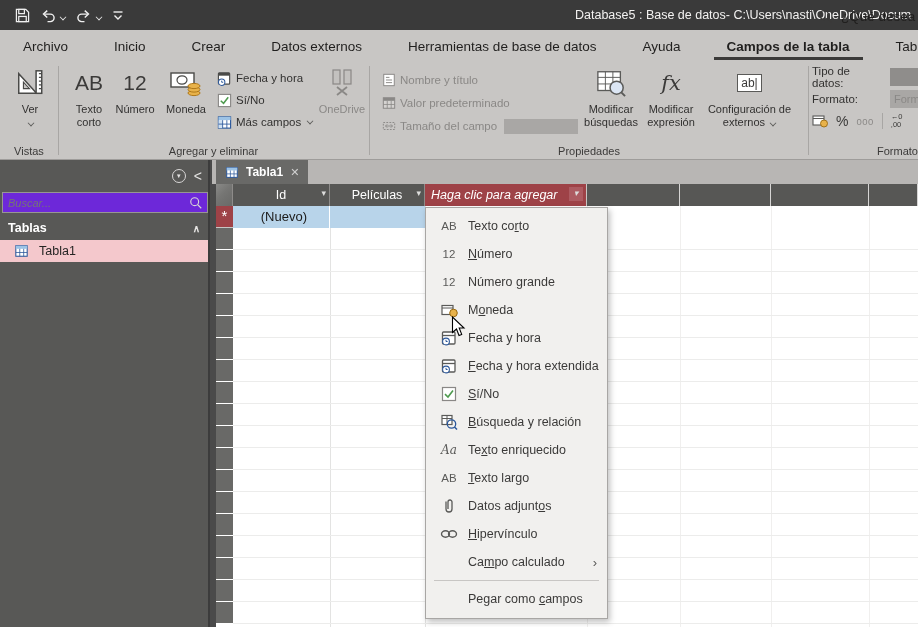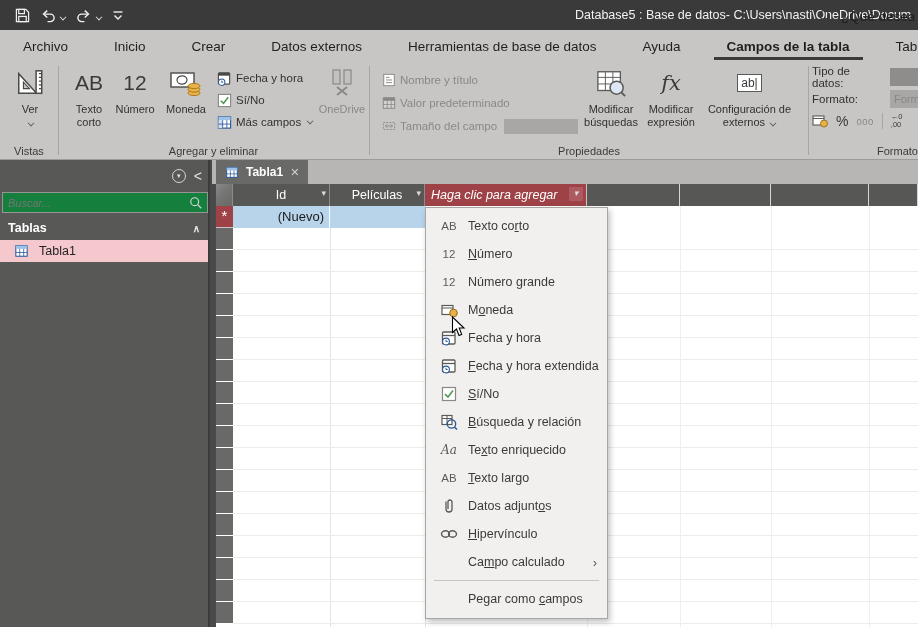--- a/index.html
+++ b/index.html
@@ -42,21 +42,21 @@
 
   
   .main { position:absolute; left:0; top:160px; width:918px; height:467px; background:#4a4a4a; }
 
   
   .nav { position:absolute; left:0; top:0; width:210px; height:467px; background:#585856; border-right:2px solid #3c3c3c; }
   .nav-title { position:absolute; left:8px; top:5px; font-size:17.5px; color:#f5f4f3; white-space:nowrap; }
   .nav-title-icons { position:absolute; right:6px; top:8px; display:flex; gap:8px; align-items:center; color:#e6e5e4; }
   .circ { width:14px; height:14px; border:1px solid #d8d7d6; border-radius:50%; display:flex; align-items:center; justify-content:center; font-size:8px; color:#e6e5e4; }
   .nav-collapse { font-size:14px; color:#e6e5e4; }
-  .nav-search { position:absolute; left:2px; top:32px; width:206px; height:21px; background:#15803d; border:1px solid #979593; display:flex; align-items:center; }
+  .nav-search { position:absolute; left:2px; top:32px; width:206px; height:21px; background:#6d28d9; border:1px solid #979593; display:flex; align-items:center; }
   .nav-search input { flex:1; background:transparent; border:none; outline:none; font-style:italic; font-size:11px; color:#d0cfce; padding-left:5px; font-family:"Liberation Sans",sans-serif; }
   .nav-group { position:absolute; left:0; top:58px; width:100%; height:20px; display:flex; align-items:center; padding:0 8px; color:#ffffff; font-weight:bold; font-size:12.5px; }
   .nav-group .chev { margin-left:auto; font-size:10px; color:#e6e5e4; }
   .nav-items { position:absolute; left:0; top:80px; width:100%; }
   .nav-item { height:22px; display:flex; align-items:center; gap:10px; padding-left:14px; background:#f4c8cc; font-size:12.5px; color:#252423; cursor:default; }
 
   
   .doc { position:absolute; left:212px; top:0; width:706px; height:467px; background:#ffffff; }
   .tabstrip { position:absolute; left:0; top:0; width:706px; height:24px; background:#b8b6b4; }
   .doctab { position:absolute; left:4px; top:0; height:24px; background:#696967; display:flex; align-items:center; gap:7px; padding:0 9px; color:#fff; font-size:12px; font-weight:bold; cursor:default; }
@@ -67,21 +67,21 @@
   .hcell.add { background:#9e4247; font-style:italic; justify-content:flex-start; padding-left:6px; border-right:1px solid #c8c6c4; }
   .hcell.add .ddar { width:14px; height:14px; background:#ad5b61; text-align:center; line-height:13px; top:3px; }
   .hcell.corner { background:linear-gradient(135deg,#8a8a88 0%,#757573 45%,#696967 100%); border-right:1px solid #8d8b89; }
   .hcell.empty { border-right:1px solid #d6d5d4; }
 
   .gridlines .v { position:absolute; top:46px; bottom:0; width:1px; }
   .rowsel { position:absolute; left:4px; width:17px; height:21px; background:#696967; }
   .rowline { position:absolute; left:21px; right:0; height:22px; border-bottom:1px solid #ececeb; background:transparent; }
   .newrow-star { position:absolute; left:4px; top:46px; width:17px; height:22px; background:#9e4247; color:#fff; text-align:center; font-size:15px; line-height:20px; border-bottom:1px solid #c8c6c4; }
   .newrow-blue { position:absolute; left:21px; top:46px; width:192px; height:22px; background:#b8d4ea; display:flex; }
-  .newrow-blue .cell-id { width:97px; text-align:right; padding-right:5px; font-size:13px; color:#1b1a19; line-height:21px; border-right:1px solid #fff; }
+  .newrow-blue .cell-id { width:97px; text-align:right; padding-right:22px; font-size:13px; color:#1b1a19; line-height:21px; border-right:1px solid #fff; }
 
   
   .menu { position:absolute; left:425px; top:207px; width:183px; background:#f1f0ee; border:1px solid #a8a6a4; box-shadow:2px 3px 6px rgba(0,0,0,.25); padding:4px 0 5px 0; z-index:50; }
   .menu-item { height:28px; display:flex; align-items:center; padding-left:12px; font-size:12.5px; color:#3b3a39; cursor:default; position:relative; }
   .micon { width:22px; display:flex; align-items:center; justify-content:center; margin-right:8px; color:#5a5a58; font-size:11.5px; flex:none; }
   .micon.italic { font-style:italic; font-family:"DejaVu Serif",serif; font-size:12px; }
   .submenu-arrow { position:absolute; right:10px; font-size:13px; color:#5a5a58; }
   .menu-sep { height:1px; background:#c8c6c4; margin:4px 8px; }
   u { text-decoration:underline; }
 

